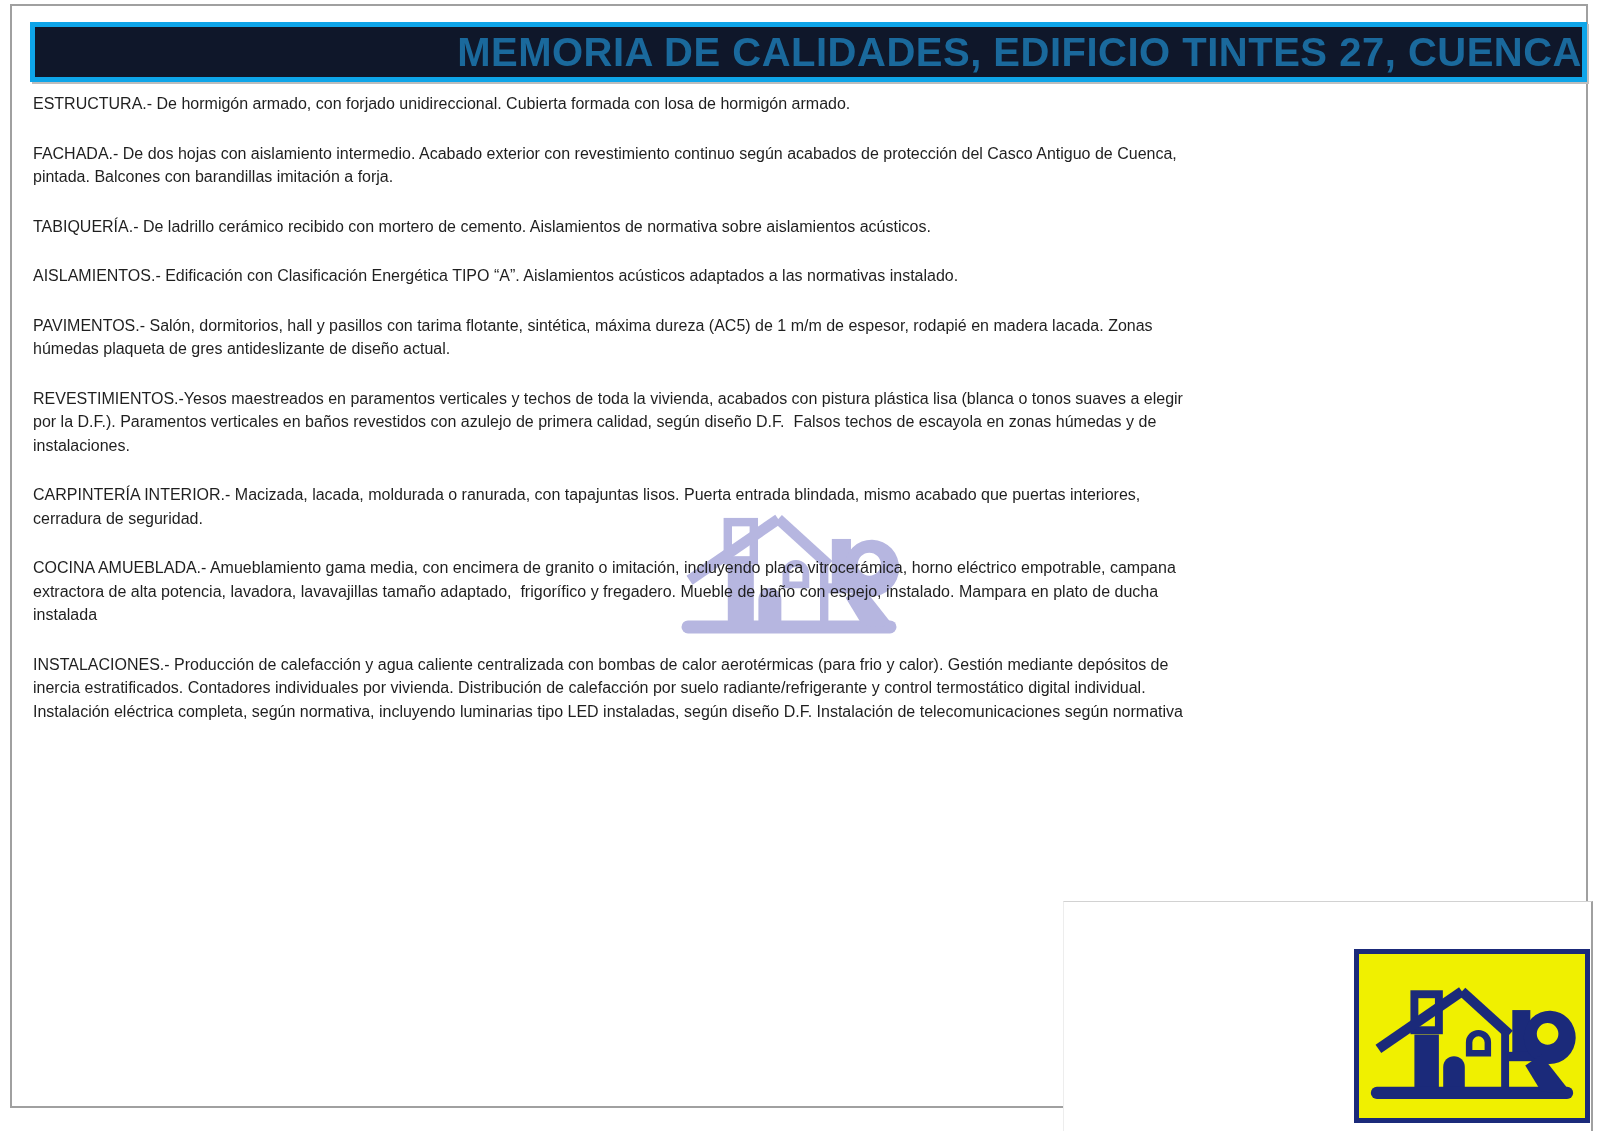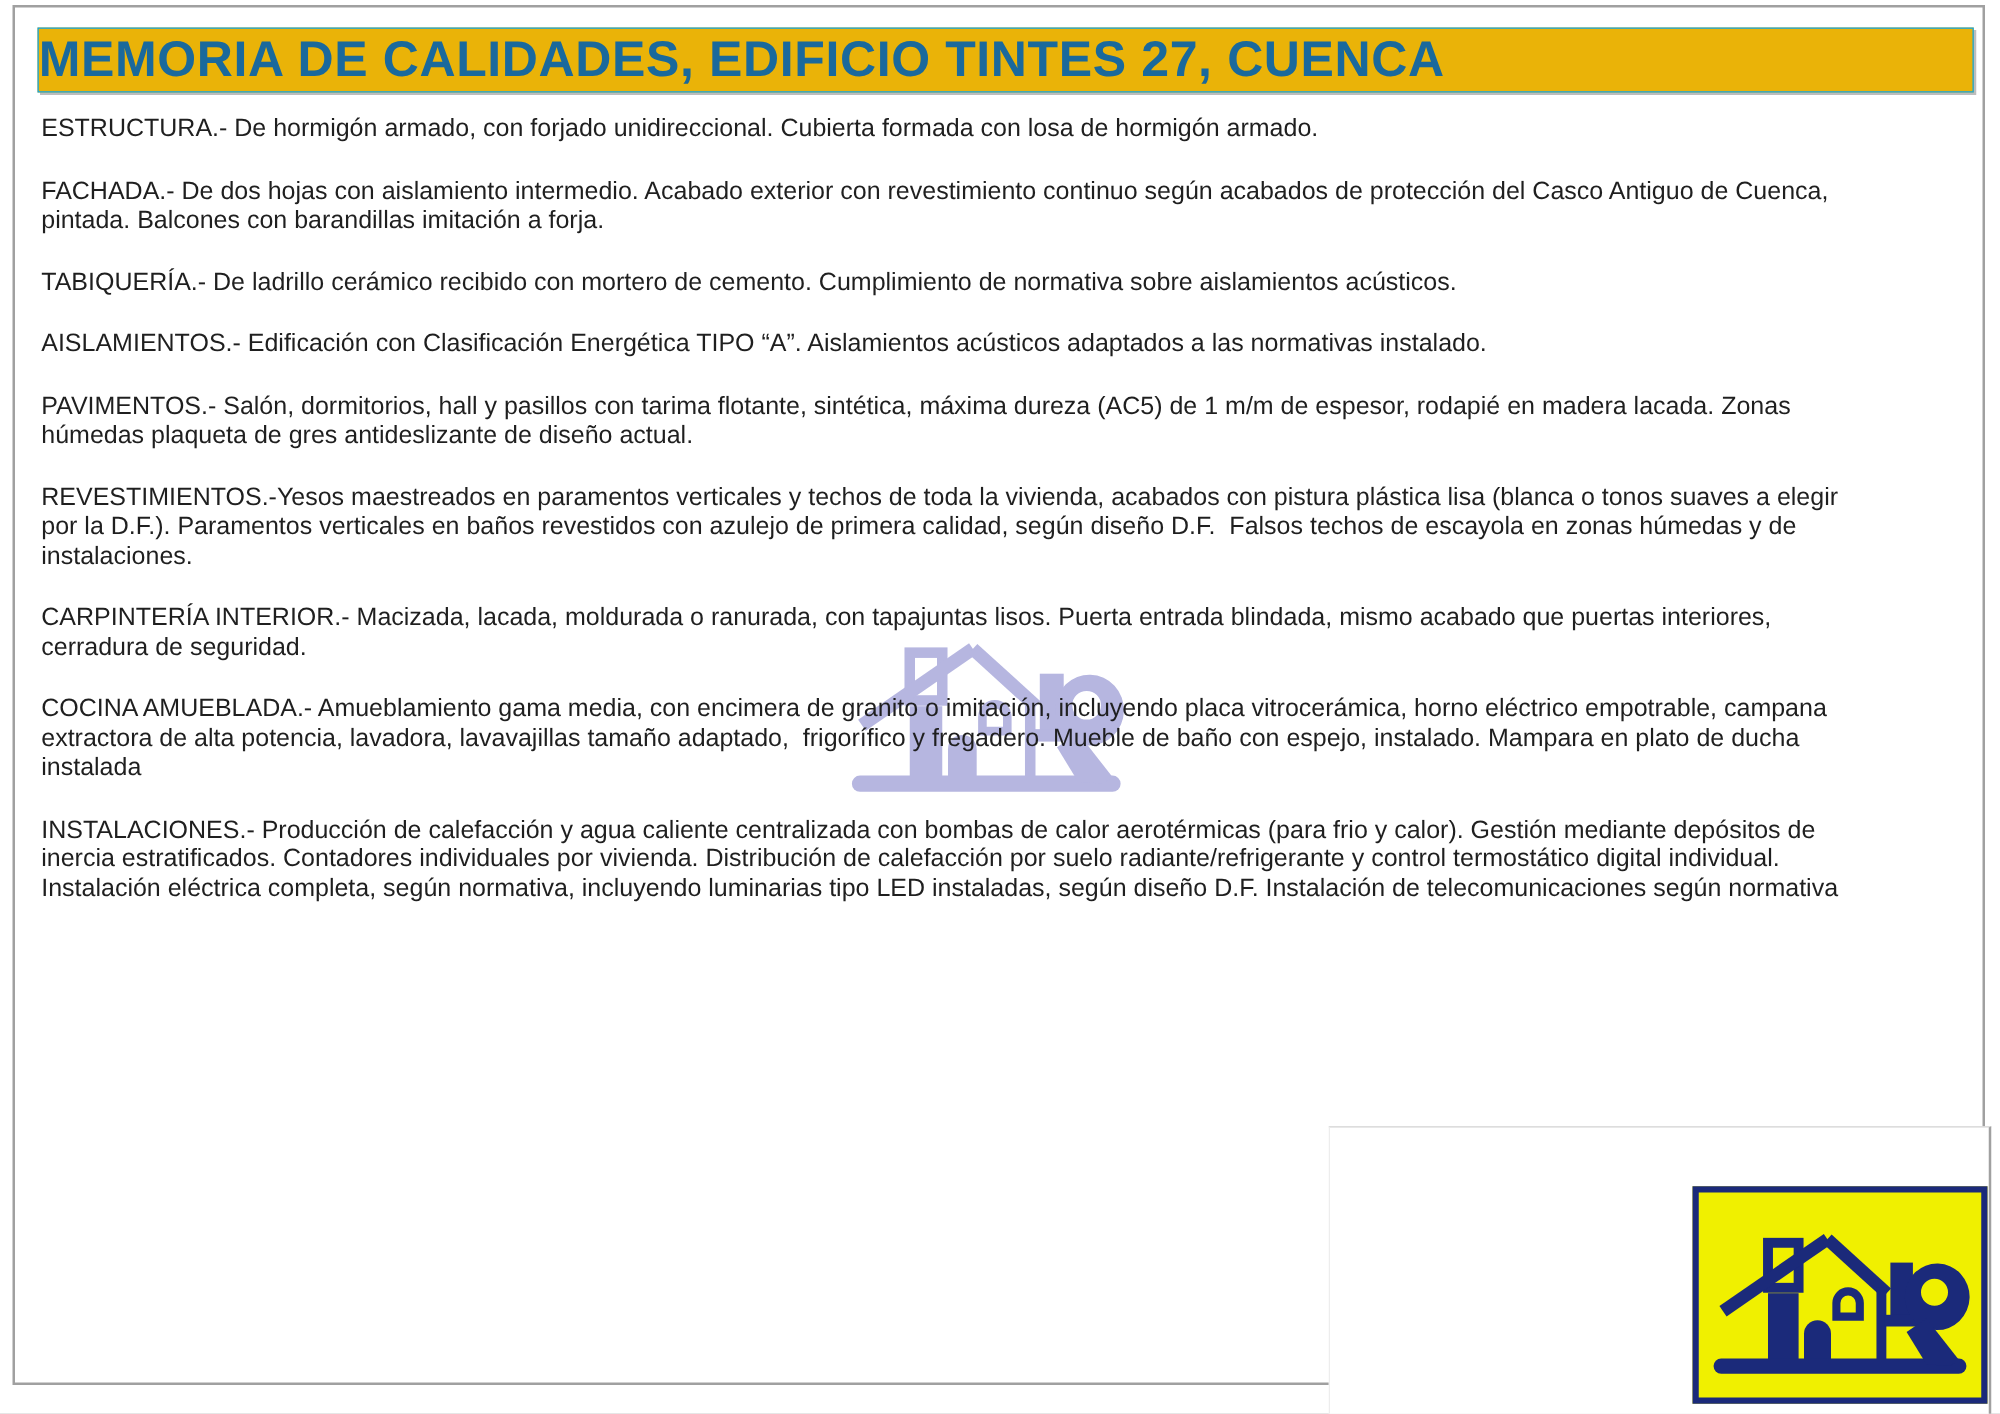--- a/index.html
+++ b/index.html
@@ -15,42 +15,42 @@
     position:absolute;
     left:10px;top:4px;
     width:1574px;height:1100px;
     border:2px solid #a0a0a0;
     z-index:0;
   }
   .title-box{
     position:absolute;
     left:30px;top:22px;
     width:1547px;height:50px;
-    background:#eab308;
-    border:1px solid #0ea5e9;
+    background:#0f172a;
+    border:5px solid #0ea5e9;
     box-shadow:2px 2px 0 #bdbdbd;
-    display:flex;align-items:center;justify-content:flex-start;
+    display:flex;align-items:center;justify-content:flex-end;
     z-index:2;
   }
   .page-title{
     color:var(--title-color,#1a699c);
     font-weight:bold;
     font-size:40px;
     letter-spacing:0.5px;
     white-space:nowrap;
   }
   .content{
     position:absolute;
     left:33px;top:92px;
     width:1545px;
     z-index:2;
   }
   .paragraph{
     margin:0 0 26px 0;
-    font-size:20px;
+    font-size:16px;
     line-height:23.5px;
     color:#1f1f1f;
     white-space:pre-wrap;
   }
   .watermark{
     position:absolute;
     left:630px;top:490px;
     width:318px;height:153px;
     color:var(--watermark-color,#b6b6e0);
     z-index:1;
@@ -111,21 +111,21 @@
 <div class="watermark">
   <svg preserveAspectRatio="none">
       <use href="#houseR"></use>
     </svg>
 </div>
 
 <div class="content">
   <p class="paragraph">ESTRUCTURA.- De hormigón armado, con forjado unidireccional. Cubierta formada con losa de hormigón armado.</p>
   <p class="paragraph">FACHADA.- De dos hojas con aislamiento intermedio. Acabado exterior con revestimiento continuo según acabados de protección del Casco Antiguo de Cuenca,
 pintada. Balcones con barandillas imitación a forja.</p>
-  <p class="paragraph">TABIQUERÍA.- De ladrillo cerámico recibido con mortero de cemento. Cumplimiento de normativa sobre aislamientos acústicos.</p>
+  <p class="paragraph">TABIQUERÍA.- De ladrillo cerámico recibido con mortero de cemento. Aislamientos de normativa sobre aislamientos acústicos.</p>
   <p class="paragraph">AISLAMIENTOS.- Edificación con Clasificación Energética TIPO “A”. Aislamientos acústicos adaptados a las normativas instalado.</p>
   <p class="paragraph">PAVIMENTOS.- Salón, dormitorios, hall y pasillos con tarima flotante, sintética, máxima dureza (AC5) de 1 m/m de espesor, rodapié en madera lacada. Zonas
 húmedas plaqueta de gres antideslizante de diseño actual.</p>
   <p class="paragraph">REVESTIMIENTOS.-Yesos maestreados en paramentos verticales y techos de toda la vivienda, acabados con pistura plástica lisa (blanca o tonos suaves a elegir
 por la D.F.). Paramentos verticales en baños revestidos con azulejo de primera calidad, según diseño D.F.  Falsos techos de escayola en zonas húmedas y de
 instalaciones.</p>
   <p class="paragraph">CARPINTERÍA INTERIOR.- Macizada, lacada, moldurada o ranurada, con tapajuntas lisos. Puerta entrada blindada, mismo acabado que puertas interiores,
 cerradura de seguridad.</p>
   <p class="paragraph">COCINA AMUEBLADA.- Amueblamiento gama media, con encimera de granito o imitación, incluyendo placa vitrocerámica, horno eléctrico empotrable, campana
 extractora de alta potencia, lavadora, lavavajillas tamaño adaptado,  frigorífico y fregadero. Mueble de baño con espejo, instalado. Mampara en plato de ducha

